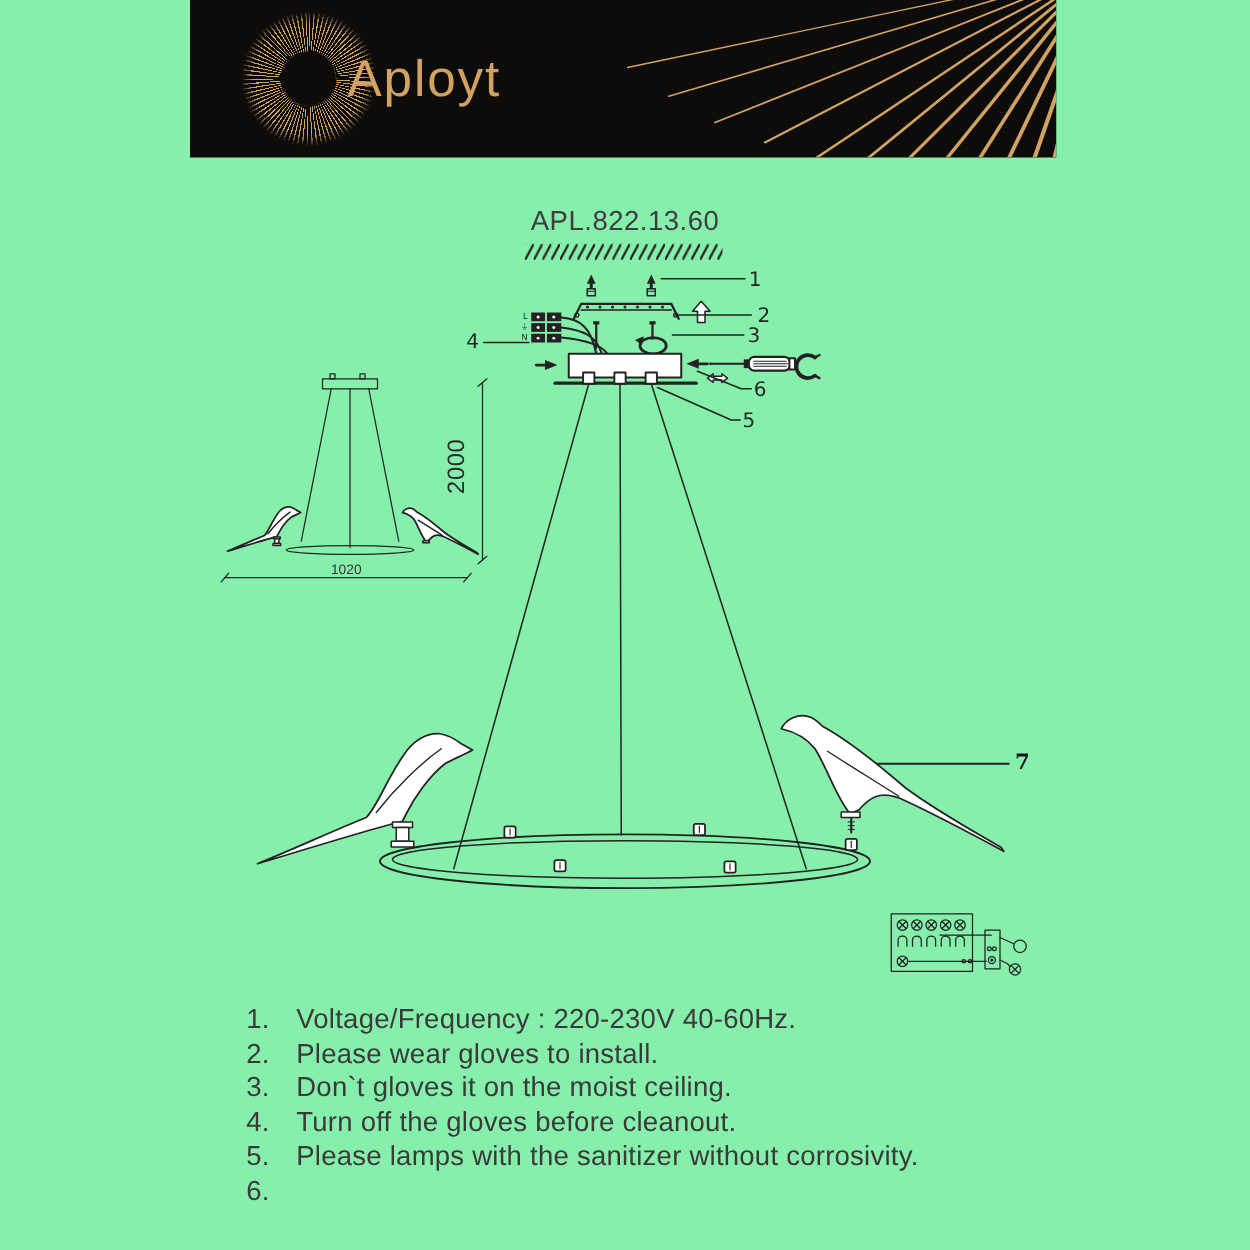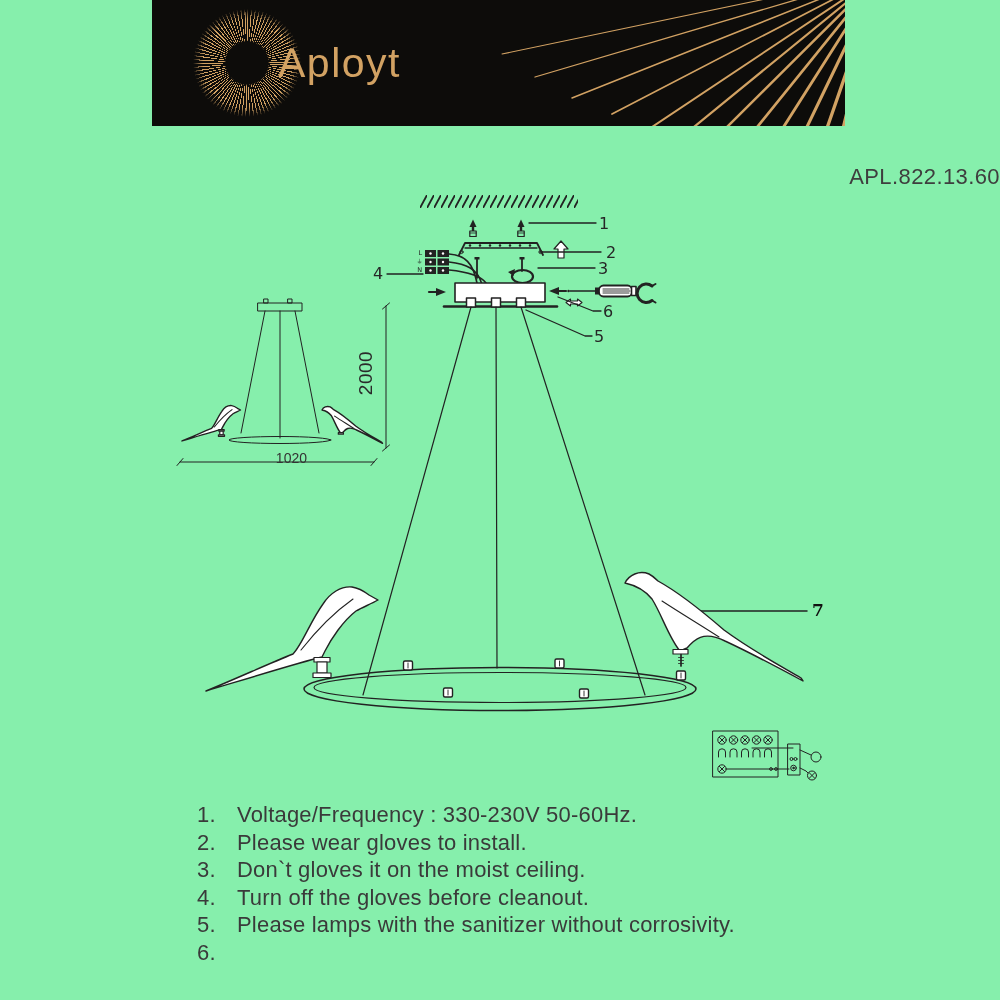--- a/index.html
+++ b/index.html
@@ -23,39 +23,39 @@
     position:absolute; left:126px; top:40px;
     font-size:41px; font-weight:400; letter-spacing:1.5px; color:#d2a263;
   }
   .rays{position:absolute; left:0; top:0;}
   
   .title-line1,.title-line2{
     position:absolute; left:0; width:1000px; text-align:center;
     color:#3e3e3e; font-size:22px; letter-spacing:0.4px; z-index:2;
   }
   .title-line1{top:139px;}
-  .title-line2{top:164px;text-align:right;}
+  .title-line2{top:164px;}
   
   .diagram{position:absolute; left:0; top:0; z-index:1;}
   .callout{
     position:absolute; transform:translate(-50%,-50%);
     font-family:"DejaVu Sans", sans-serif; font-size:16px; color:#262626; z-index:2;
   }
   .callout.bold7{font-family:"DejaVu Serif", serif; font-weight:700; font-size:17px; color:#111;}
   .term-label{
     position:absolute; width:12px; text-align:right;
     font-family:"DejaVu Sans", sans-serif; font-size:6.5px; color:#222; z-index:2; line-height:7px;
   }
   .dim-v{
     position:absolute; left:338px; top:362px; width:56px; text-align:center;
     transform:rotate(-90deg); font-size:19px; color:#2a2a2a; z-index:2; letter-spacing:0.5px;
   }
   .dim-h{
-    position:absolute; left:247px; top:450px; width:60px; text-align:right;
-    font-size:14px; color:#333; z-index:2;
+    position:absolute; left:247px; top:450px; width:60px; text-align:center;
+    font-size:11px; color:#333; z-index:2;
   }
   
   .instructions{
     position:absolute; left:197px; top:801px; z-index:2;
     color:#3a3a3a; font-size:22px; letter-spacing:0.2px;
   }
   .instr-row{display:flex; height:27.5px; line-height:27.5px;}
   .instr-num{width:26px;}
   .instr-text{margin-left:14px; white-space:nowrap;}
 </style>
@@ -313,21 +313,21 @@
   <div class="term-label" style="left:410px; top:250px;">L</div>
   <div class="term-label" style="left:410px; top:258.5px;">⏚</div>
   <div class="term-label" style="left:410px; top:267px;">N</div>
 
   <div class="dim-v">2000</div>
   <div class="dim-h">1020</div>
 
   <div class="instructions">
     <div class="instr-row">
       <span class="instr-num">1.</span>
-      <span class="instr-text">Voltage/Frequency : 330-230V 50-60Hz.</span>
+      <span class="instr-text">Voltage/Frequency : 220-230V 40-60Hz.</span>
     </div>
     <div class="instr-row">
       <span class="instr-num">2.</span>
       <span class="instr-text">Please wear gloves to install.</span>
     </div>
     <div class="instr-row">
       <span class="instr-num">3.</span>
       <span class="instr-text">Don`t gloves it on the moist ceiling.</span>
     </div>
     <div class="instr-row">

